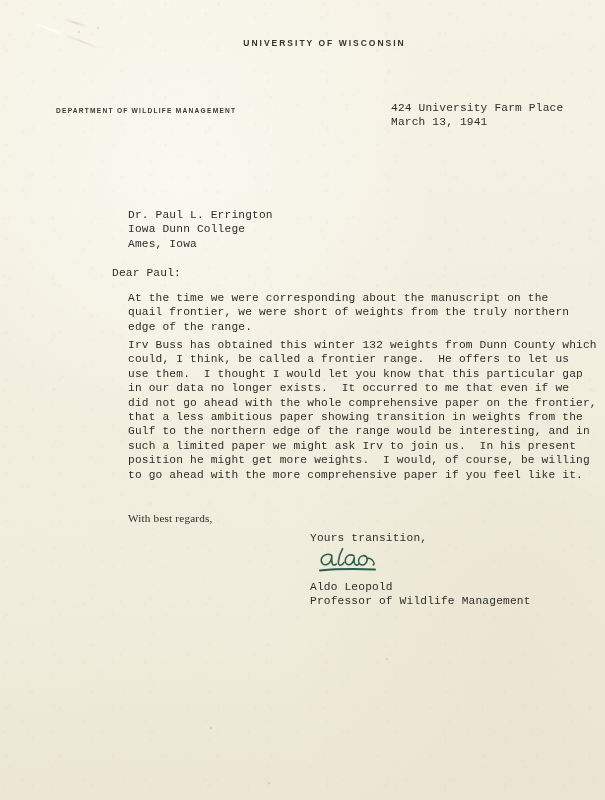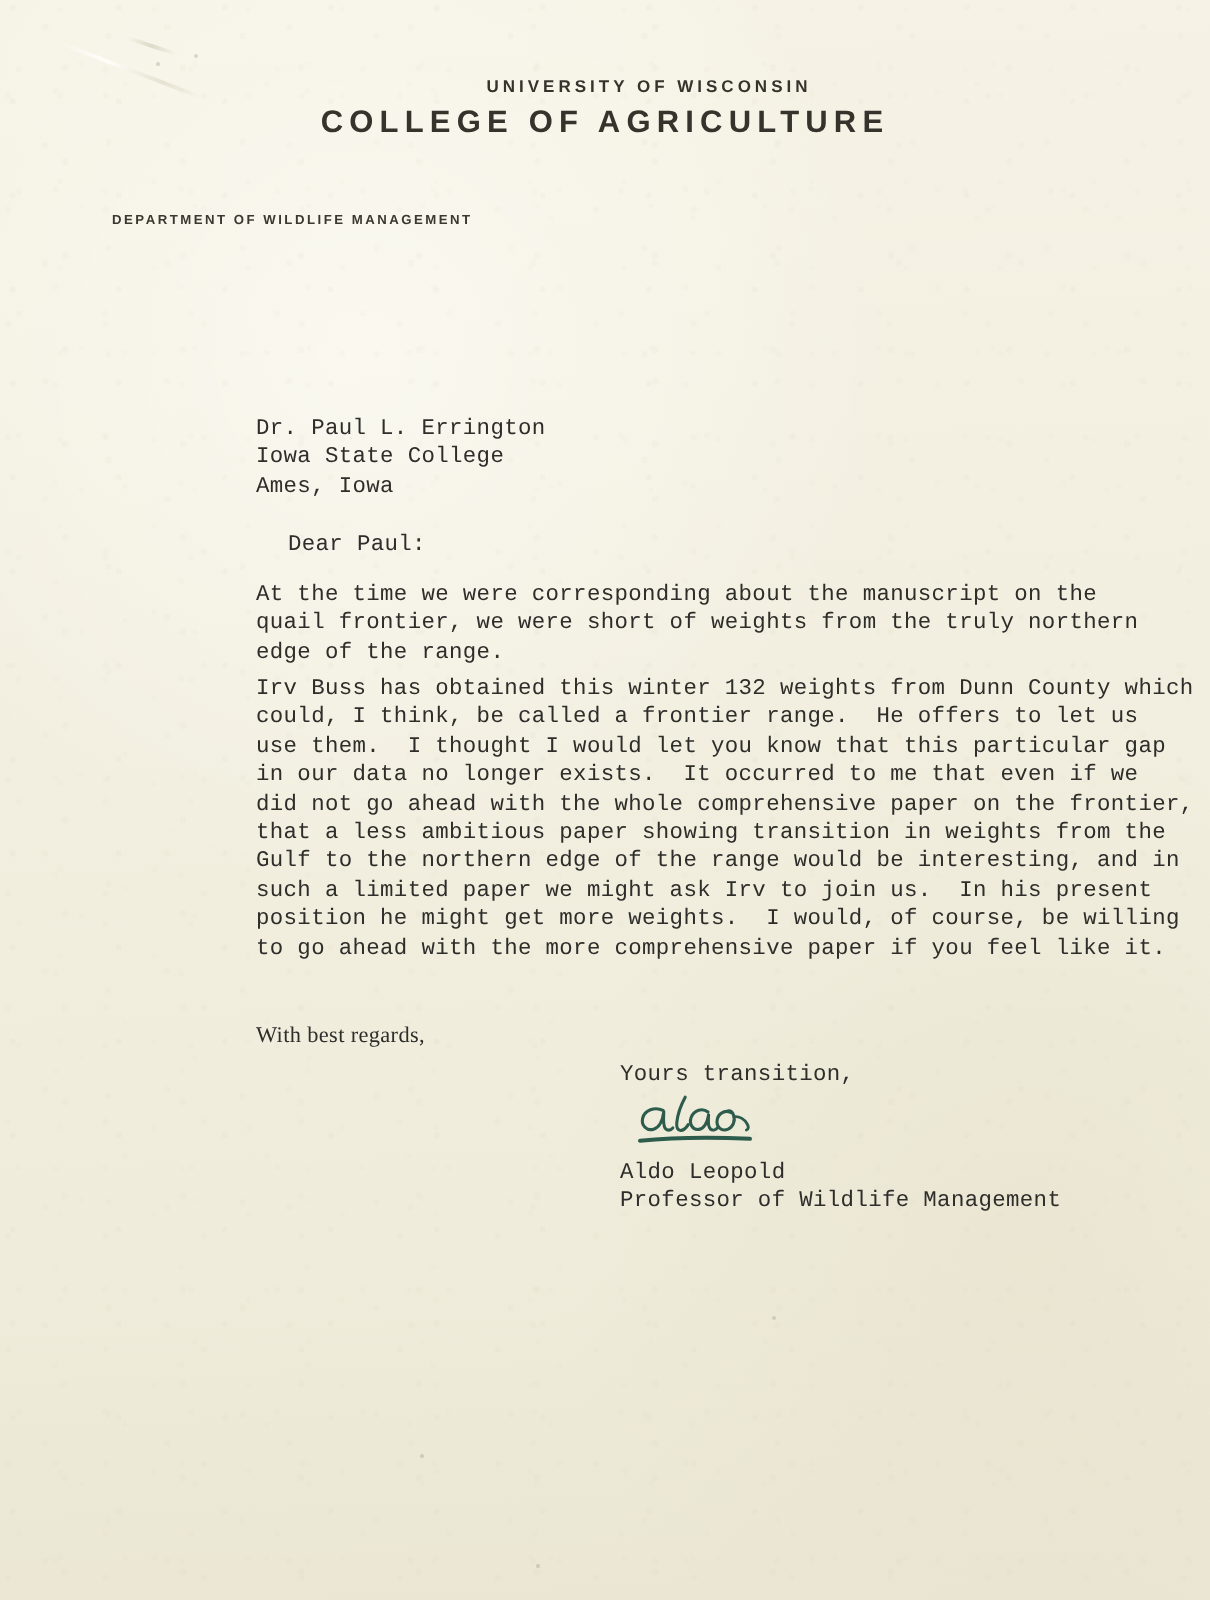--- a/index.html
+++ b/index.html
@@ -120,21 +120,21 @@
     letter-spacing: 0.18px;
   }
 
   .addr-right {
     position: absolute;
     left: 391px;
     top: 101px;
   }
 
   .recipient { position: absolute; left: 128px; top: 208px; }
-  .salutation { position: absolute; left: 144px; top: 266px; }
+  .salutation { position: absolute; left: 112px; top: 266px; }
 
   .para { position: absolute; left: 128px; }
   .p1 { top: 291px; }
   .p2 { top: 338px; }
   .p3 { top: 468px; }
   .regards { position: absolute; left: 128px; top: 511px; font-family: Liberation Serif, serif; }
 
   .closing { position: absolute; left: 310px; top: 531px; }
   .signer  { position: absolute; left: 310px; top: 580px; }
 
@@ -157,28 +157,29 @@
   <div class="crease-a"></div>
   <div class="crease-b"></div>
   <div class="speck" style="left:97px;top:27px;width:2px;height:2px;"></div>
   <div class="speck" style="left:78px;top:31px;width:1.5px;height:1.5px;"></div>
   <div class="speck" style="left:386px;top:658px;width:2px;height:2px;"></div>
   <div class="speck" style="left:210px;top:727px;width:1.5px;height:1.5px;"></div>
   <div class="speck" style="left:268px;top:782px;width:1.5px;height:1.5px;"></div>
 
   <div class="letterhead">
     <div class="lh-univ">University of Wisconsin</div>
-    <div class="lh-college">College of Agriculture</div>
   </div>
 
   <div class="dept">Department of Wildlife Management</div>
 
+  <div class="tw addr-right"><span>424 University Farm Place</span>
+<span>March 13, 1941</span></div>
 
   <div class="tw recipient"><span>Dr. Paul L. Errington</span>
-<span>Iowa State College</span>
+<span>Iowa Dunn College</span>
 <span>Ames, Iowa</span></div>
 
   <div class="tw salutation">Dear Paul:</div>
 
   <div class="tw para p1">At the time we were corresponding about the manuscript on the
 quail frontier, we were short of weights from the truly northern
 edge of the range.</div>
 
   <div class="tw para p2">Irv Buss has obtained this winter 132 weights from Dunn County which
 could, I think, be called a frontier range.  He offers to let us

